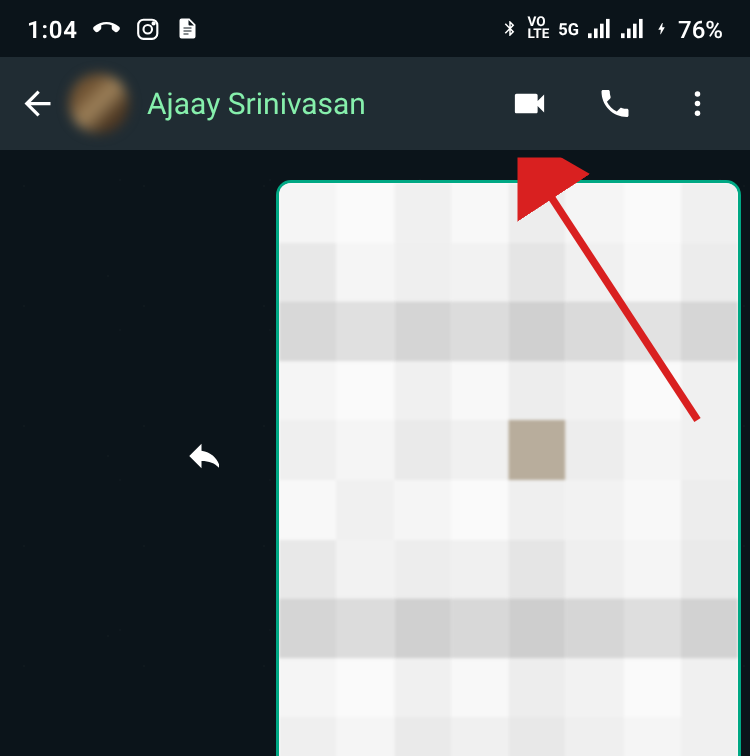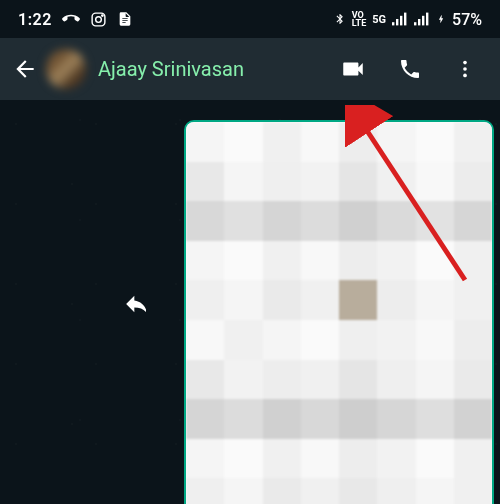--- a/index.html
+++ b/index.html
@@ -99,21 +99,21 @@
       top: 105px;
       pointer-events: none;
       z-index: 100;
     }
   </style>
 </head>
 <body>
 
 <div class="status-bar">
   <div class="status-left">
-    <span class="time">1:22</span>
+    <span class="time">1:04</span>
     <span class="status-icon">
       <svg width="18" height="18" viewBox="0 0 24 24" fill="#fff">
           <path d="M19.23 15.26l-2.54-.29a1.99 1.99 0 0 0-1.64.57l-1.84 1.84a15.05 15.05 0 0 1-6.59-6.59l1.85-1.85c.43-.43.64-1.03.57-1.64l-.29-2.52a2 2 0 0 0-1.99-1.77H5.03c-1.13 0-2.07.94-2 2.07.53 8.54 7.36 15.36 15.89 15.89 1.13.07 2.07-.87 2.07-2v-1.73c.01-1.01-.75-1.86-1.76-1.98z" transform="rotate(135 12 12)"></path>
         </svg>
     </span>
     <span class="status-icon">
       <svg width="17" height="17" viewBox="0 0 24 24" fill="none" stroke="#fff" stroke-width="2">
           <rect x="3" y="3" width="18" height="18" rx="5"></rect>
           <circle cx="12" cy="12" r="4"></circle>
           <circle cx="17.5" cy="6.5" r="1" fill="#fff"></circle>
@@ -147,21 +147,21 @@
           <rect x="5" y="8" width="3" height="8"></rect>
           <rect x="10" y="4" width="3" height="12"></rect>
           <rect x="15" y="0" width="3" height="16"></rect>
         </svg>
     </span>
     <span class="status-icon">
       <svg width="10" height="16" viewBox="0 0 24 24" fill="#fff">
           <path d="M11 21h-1l1-7H7.5c-.58 0-.57-.32-.38-.66.19-.34.05-.08.07-.12C8.48 10.94 10.42 7.54 13 3h1l-1 7h3.5c.49 0 .56.33.47.51l-.07.15C12.96 17.55 11 21 11 21z"></path>
         </svg>
     </span>
-    <span>57%</span>
+    <span>76%</span>
   </div>
 </div>
 
 <div class="chat-header">
   <div class="back-btn">
     <svg width="26" height="26" viewBox="0 0 24 24" fill="#fff">
         <path d="M20 11H7.83l5.59-5.59L12 4l-8 8 8 8 1.41-1.41L7.83 13H20v-2z"></path>
       </svg>
   </div>
   <div class="avatar">

